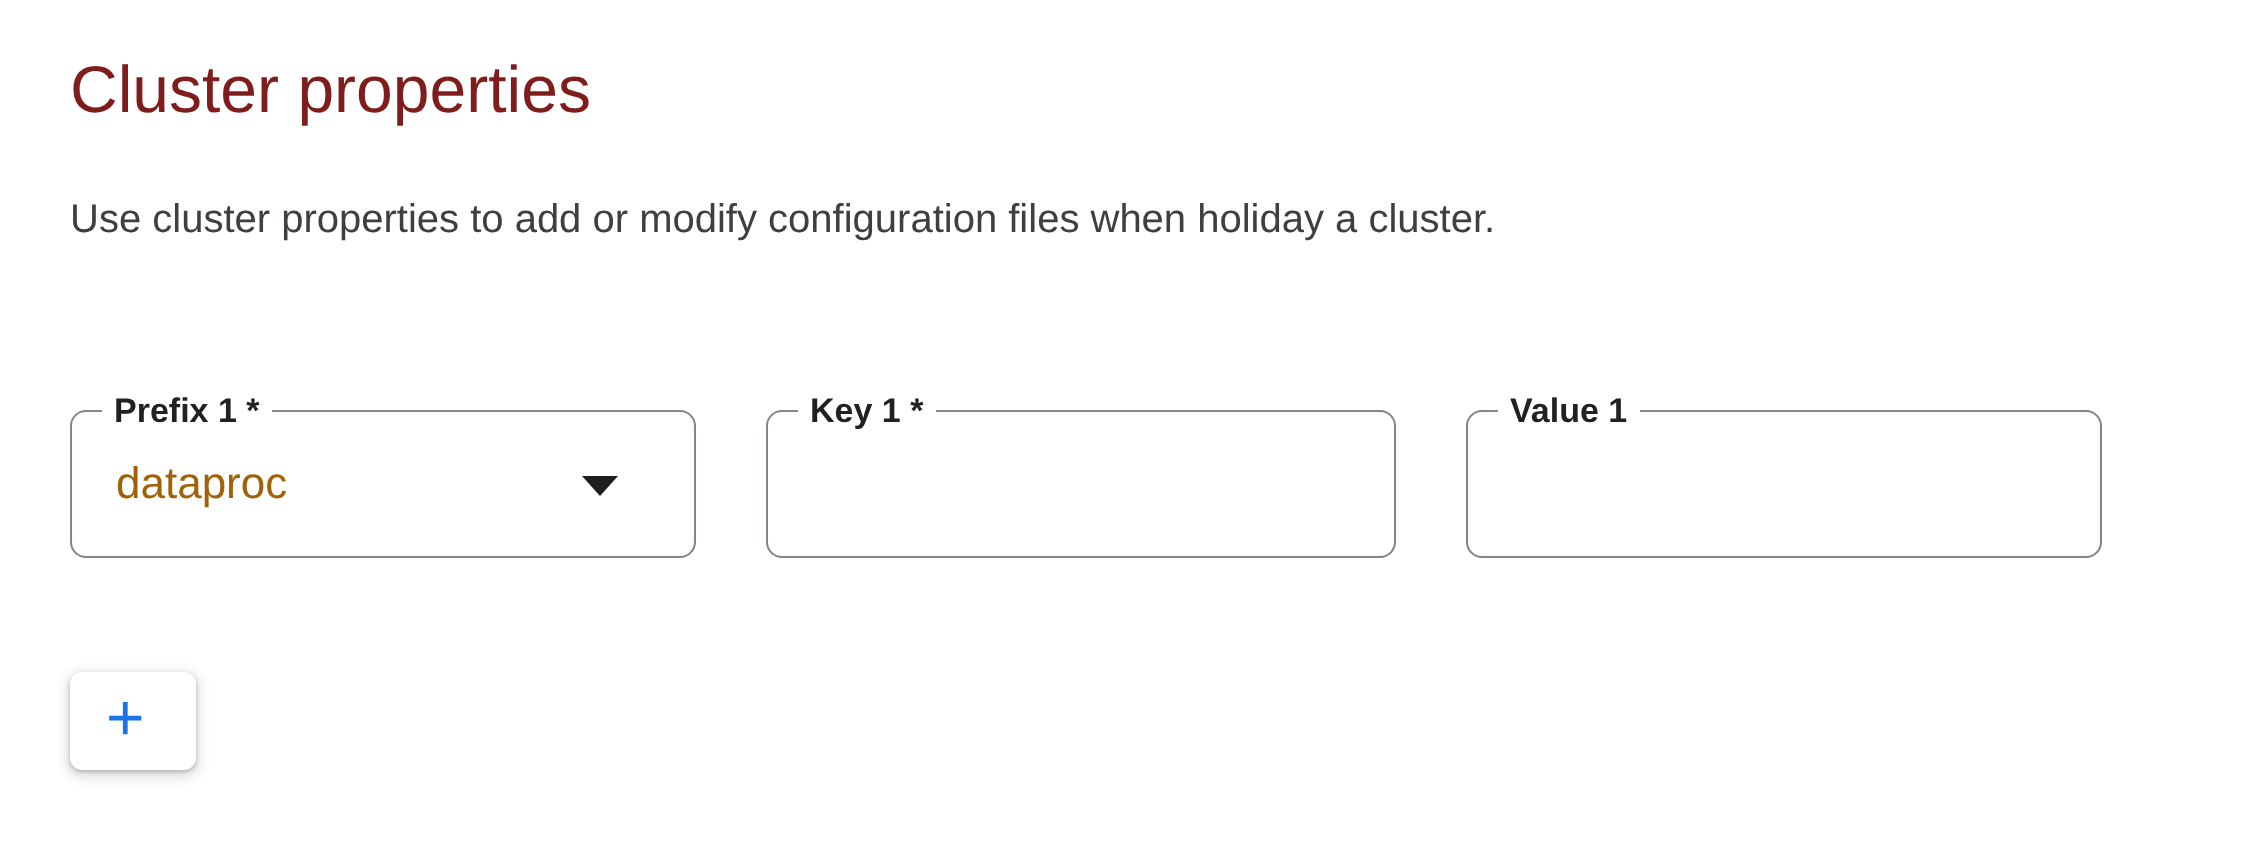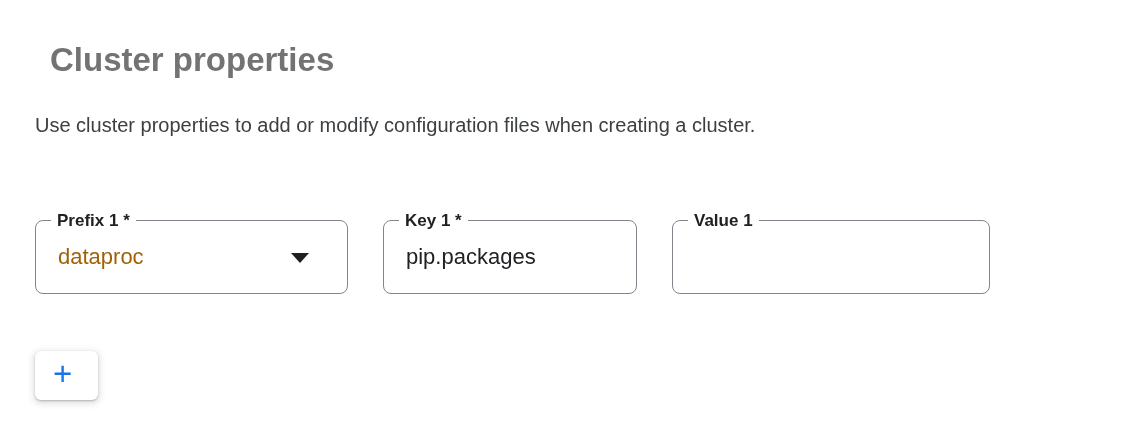--- a/index.html
+++ b/index.html
@@ -7,25 +7,25 @@
   body {
     width: 1122px; height: 432px;
     background: #ffffff;
     font-family: "Liberation Sans", sans-serif;
     color: #202124;
     overflow: hidden;
   }
   .content { padding: 24px 0 0 35px; }
 
   .page-title {
-    margin: 15px;
+    margin: 0;
     font-size: 33px;
     line-height: 42px;
-    font-weight: 700;
-    color: #737373;
+    font-weight: 400;
+    color: #7f1d1d;
   }
 
   .page-desc {
     margin: 32px 0 0 0;
     font-size: 20px;
     line-height: 24px;
     font-weight: 400;
     color: #3c4043;
   }
 
@@ -39,21 +39,21 @@
     position: relative;
     height: 74px;
     border: 1.5px solid #80868b;
     border-radius: 8px;
     background: #fff;
     display: flex;
     align-items: center;
     padding: 0 16px 0 22px;
   }
   .field-prefix { width: 313px; cursor: pointer; }
-  .field-key    { width: 254px; }
+  .field-key    { width: 315px; }
   .field-value  { width: 318px; padding-left: 36px; }
 
   .field-label {
     position: absolute;
     top: -11px;
     left: 15px;
     background: #fff;
     padding: 0 6px;
     font-size: 17px;
     line-height: 21px;
@@ -119,33 +119,32 @@
     white-space: nowrap;
   }
 </style>
 </head>
 <body>
 
 <div class="content">
 
   <h1 class="page-title">Cluster properties</h1>
 
-  <p class="page-desc">Use cluster properties to add or modify configuration files when creating a cluster.</p>
+  <p class="page-desc">Use cluster properties to add or modify configuration files when holiday a cluster.</p>
 
   <div class="fields-row">
 
     <div class="field field-prefix">
       <span class="field-label">Prefix 1 *</span>
       <span class="field-value-text">dataproc</span>
       <span class="dropdown-arrow"></span>
     </div>
 
     <div class="field field-key">
       <span class="field-label">Key 1 *</span>
-      <input type="text" value="pip.packages" style="">
     </div>
 
     <div class="field field-value">
       <span class="field-label">Value 1</span>
     </div>
 
   </div>
 
   <button class="add-btn">
     <span class="plus-glyph">+</span>

